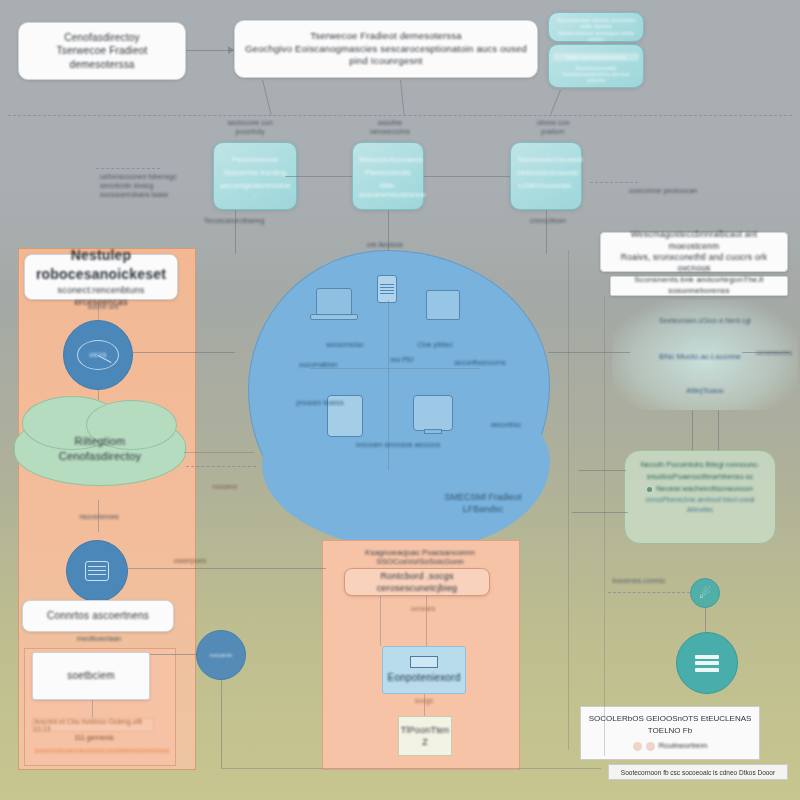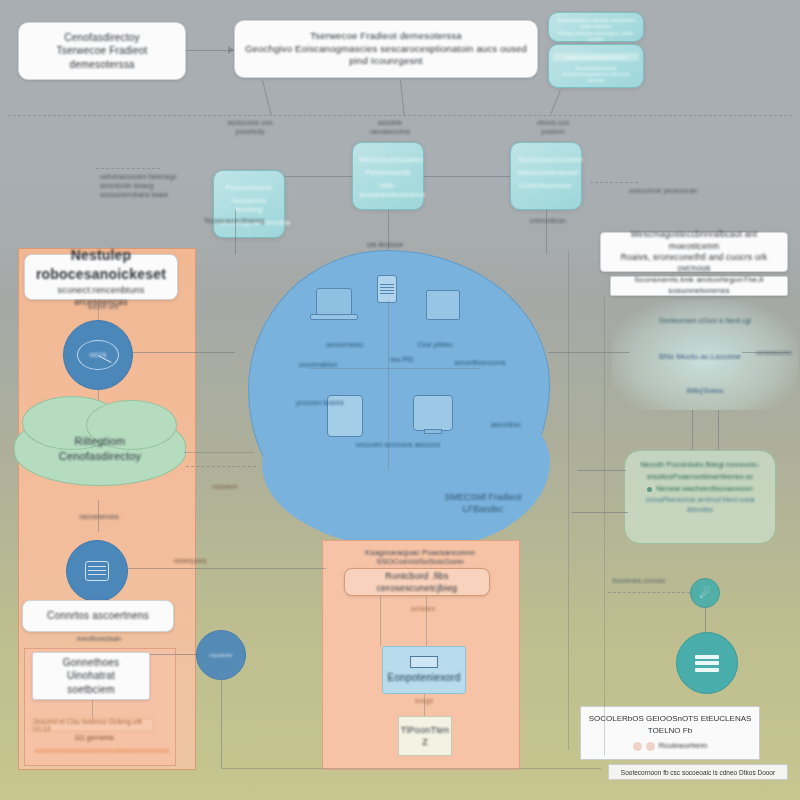--- a/index.html
+++ b/index.html
@@ -227,21 +227,21 @@
   </div>
   <div class="edge-label" style="left:355px;top:118px;width:70px;">
     <div>assotne</div>
     <div>neroeeccrins</div>
   </div>
   <div class="edge-label" style="left:518px;top:118px;width:70px;">
     <div>otrons con</div>
     <div>postorn</div>
   </div>
 
-  <div class="teal-box" style="left:213px;top:142px;width:72px;height:68px;margin-top:28px;">
+  <div class="teal-box" style="left:213px;top:142px;width:84px;height:68px;">
     <div class="teal-row">Peocomeenn</div>
     <div class="teal-row">Scicseme troniing</div>
     <div class="teal-row">secorsgederrenoine -</div>
   </div>
 
   <div class="edge edge-h" style="left:285px;top:176px;width:67px;"></div>
 
   <div class="teal-box" style="left:352px;top:142px;width:72px;height:68px;">
     <div class="teal-row">Mencesctcsoaess</div>
     <div class="teal-row">Psnsicnioctis</div>
@@ -306,21 +306,20 @@
 
   <div class="white-card" style="left:22px;top:600px;width:152px;height:32px;border-radius:8px;">
     <div class="blurtext" style="font-size:10px;">Connrtos ascoertnens</div>
   </div>
 
   <div class="edge-label" style="left:52px;top:634px;width:94px;">meotboectaan</div>
 
   <div class="panel-orange-inner" style="left:24px;top:648px;width:150px;height:116px;"></div>
 
   <div class="white-card" style="left:32px;top:652px;width:118px;height:48px;flex-direction:column;border-radius:3px;">
-    <div class="blurtext" style="font-size:10px;">Gonnethoes Uinohatrat</div>
     <div class="blurtext" style="font-size:10px;">soetbciem</div>
   </div>
 
   <div class="edge edge-v" style="left:92px;top:700px;height:18px;opacity:.4;"></div>
 
   <div class="orange-bar" style="left:32px;top:718px;width:122px;height:14px;">Jescrint et Cbu hvsbroo Ocleng.ufit 10.13</div>
   <div class="tiny-note" style="left:46px;top:733px;width:96px;">111 gernenis</div>
   <div class="orange-bar" style="left:32px;top:744px;width:140px;height:12px;border:none;background:transparent;color:#e8894e;">soemonicoecnsonsioncnnsteteresrennnons</div>
 
   <div class="blob" style="left:248px;top:250px;width:300px;height:290px;
@@ -357,21 +356,21 @@
   <div class="edge-label" style="left:372px;top:355px;width:60px;color:#2a5272;">reo PEI</div>
   <div class="edge-label" style="left:428px;top:492px;width:110px;font-size:9px;color:#33556e;">SMECSMl Fradieot LFBandsc</div>
 
   <div class="edge edge-v" style="left:388px;top:300px;height:170px;opacity:.35;"></div>
   <div class="edge edge-h" style="left:310px;top:368px;width:170px;opacity:.3;"></div>
 
   <div class="panel-orange-inner" style="left:322px;top:540px;width:196px;height:228px;background:#f6c3a7;"></div>
   <div class="sect-title" style="left:328px;top:548px;width:184px;">Ksagnoeacjoac Poacsanconnn SSOCosVoISoSoicGonn</div>
 
   <div class="white-card" style="left:344px;top:568px;width:146px;height:28px;border-radius:8px;background:#f8d2bc;border-color:#d79a76;">
-    <div class="blurtext" style="font-size:9px;">Rontcbord .fibs cerosescunetcjbieg</div>
+    <div class="blurtext" style="font-size:9px;">Rontcbord .socgs cerosescunetcjbieg</div>
   </div>
 
   <div class="edge edge-v" style="left:380px;top:596px;height:50px;opacity:.4;"></div>
   <div class="edge edge-v" style="left:426px;top:596px;height:50px;opacity:.4;"></div>
   <div class="edge-label" style="left:378px;top:604px;width:90px;color:#a26a45;">ocrsoes</div>
 
   <div class="blue-box" style="left:382px;top:646px;width:84px;height:48px;border-radius:3px;">
     <div style="width:26px;height:10px;border:1px solid #4b7b9d;background:#cfe6f4;margin-bottom:3px;"></div>
     <div class="blurtext" style="font-size:10px;color:#23394b;">Eonpoteniexord</div>
   </div>

